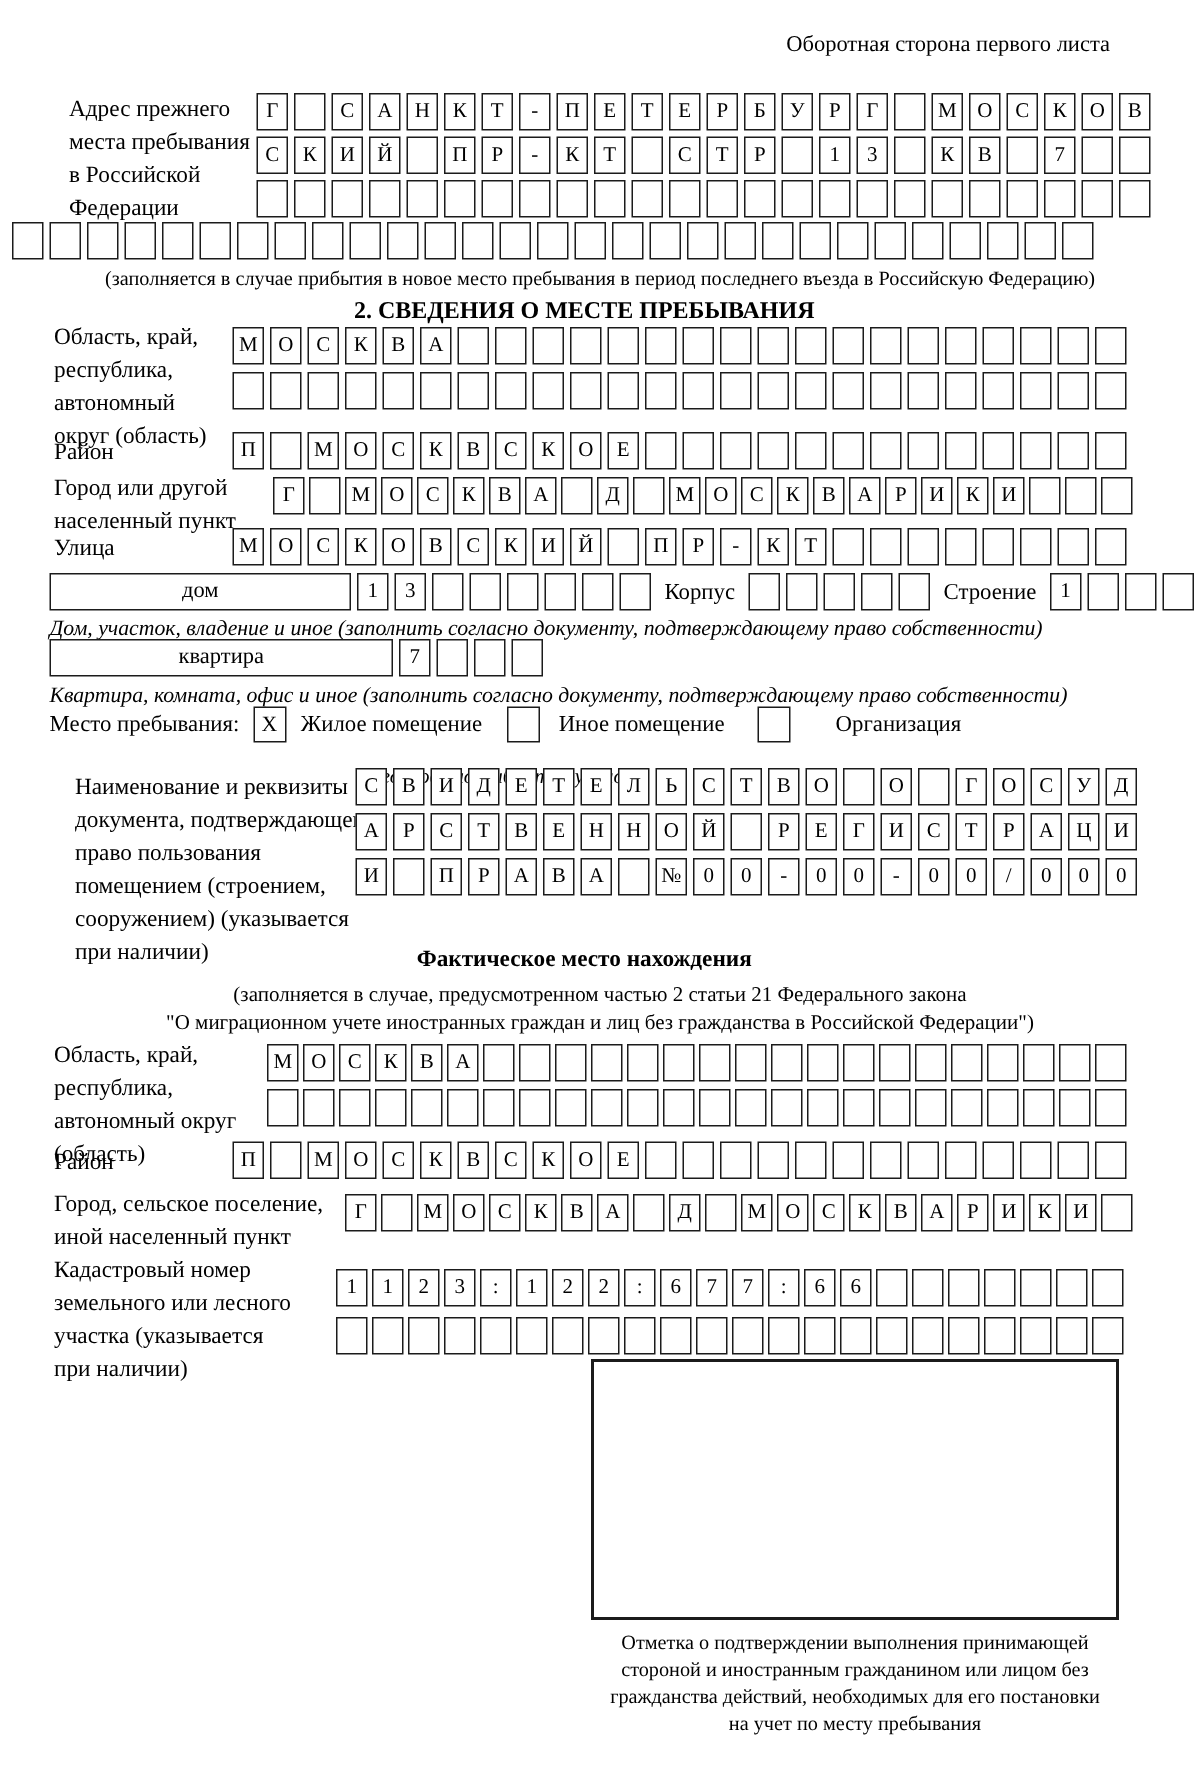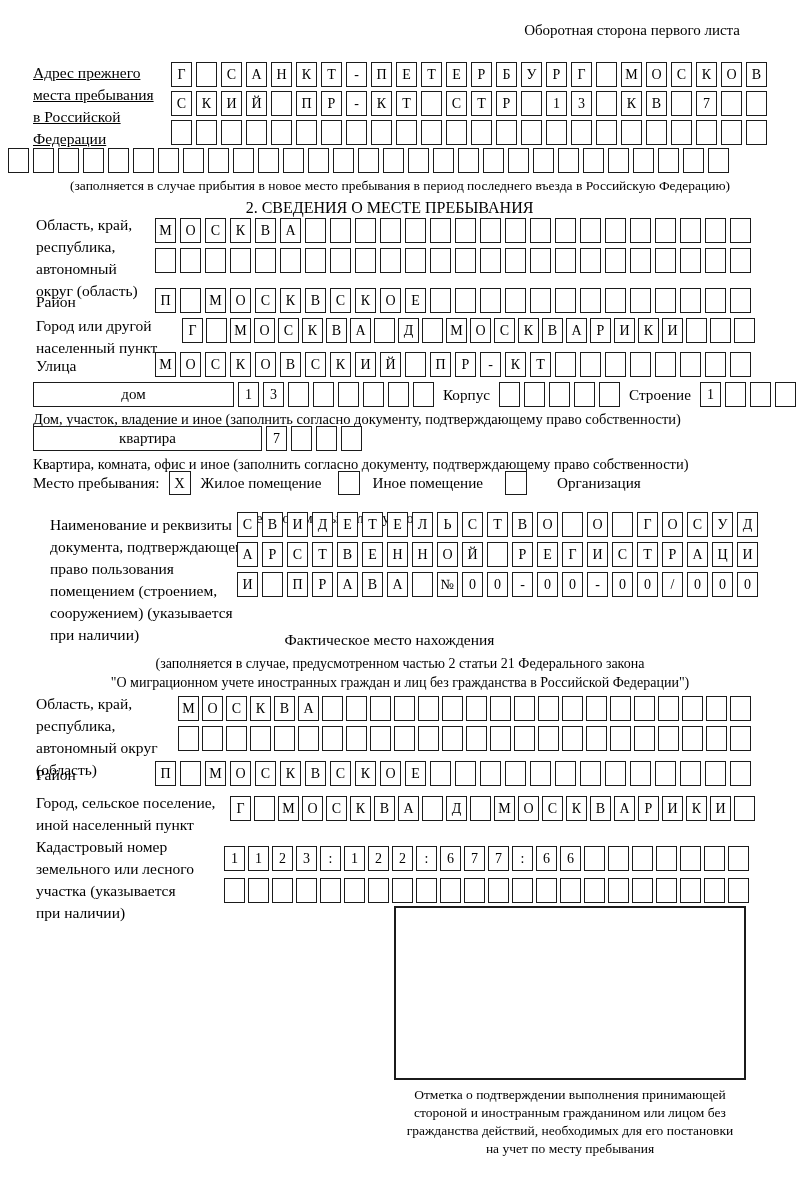--- a/index.html
+++ b/index.html
@@ -2,52 +2,52 @@
 <html><head>
 <meta charset="utf-8">
 <style>
   html,body{margin:0;padding:0;background:#fff;}
   .page{
     position:relative;width:800px;height:1180px;background:#ffffff;
     font-family:"Liberation Serif","DejaVu Serif",serif;color:#000;overflow:hidden;
   }
   .lbl{position:absolute;font-size:15.5px;line-height:22px;white-space:pre-line;}
   .note{position:absolute;left:0;width:800px;text-align:center;font-size:13.5px;white-space:pre-line;}
-  .title{position:absolute;left:0;width:779px;text-align:center;font-weight:normal;font-size:16px;}
+  .title{position:absolute;left:0;width:779px;text-align:center;font-weight:bold;font-size:16px;}
   .row{position:absolute;display:flex;gap:4px;}
   .row.g3{gap:3px;}
   .cell{
     flex:none;width:21px;height:25px;box-sizing:border-box;border:1.6px solid #1b1b1b;
     display:flex;align-items:center;justify-content:center;font-size:14px;background:#fff;
   }
   .inline-row{position:absolute;display:flex;align-items:center;}
   .cells-inline{display:flex;gap:4px;}
   .widebox{
     flex:none;box-sizing:border-box;border:1.6px solid #1b1b1b;height:25px;
     display:flex;align-items:center;justify-content:center;font-size:15px;background:#fff;
   }
   .inline-lbl{font-size:15.2px;white-space:nowrap;margin:0 9px;}
-  .cap{position:absolute;font-size:14.5px;white-space:pre-line;}
+  .cap{position:absolute;font-size:14.5px;white-space:pre-line;font-style:italic;}
   .chk{
     flex:none;width:22px;height:24px;box-sizing:border-box;border:1.6px solid #1b1b1b;
     display:flex;align-items:center;justify-content:center;font-size:14.5px;background:#fff;
   }
   .opt{font-size:15.2px;white-space:nowrap;}
   .bigbox{position:absolute;border:2px solid #1b1b1b;background:#fff;box-sizing:border-box;}
   .confirm{position:absolute;text-align:center;font-size:13.5px;line-height:18px;white-space:pre-line;}
   .hdr{position:absolute;top:22px;right:60px;font-size:15px;}
 </style>
 </head>
 <body>
 
 <div class="page">
 
   <div class="hdr">Оборотная сторона первого листа</div>
 
-  <div class="lbl" style="top:62px;left:33px;text-decoration:underline;">Адрес прежнего
+  <div class="lbl" style="top:62px;left:46px;">Адрес прежнего
 места пребывания
 в Российской
 Федерации</div>
   <div class="row" style="top:62px;left:171px;">
       <span class="cell">Г</span>
       <span class="cell"></span>
       <span class="cell">С</span>
       <span class="cell">А</span>
       <span class="cell">Н</span>
       <span class="cell">К</span>

